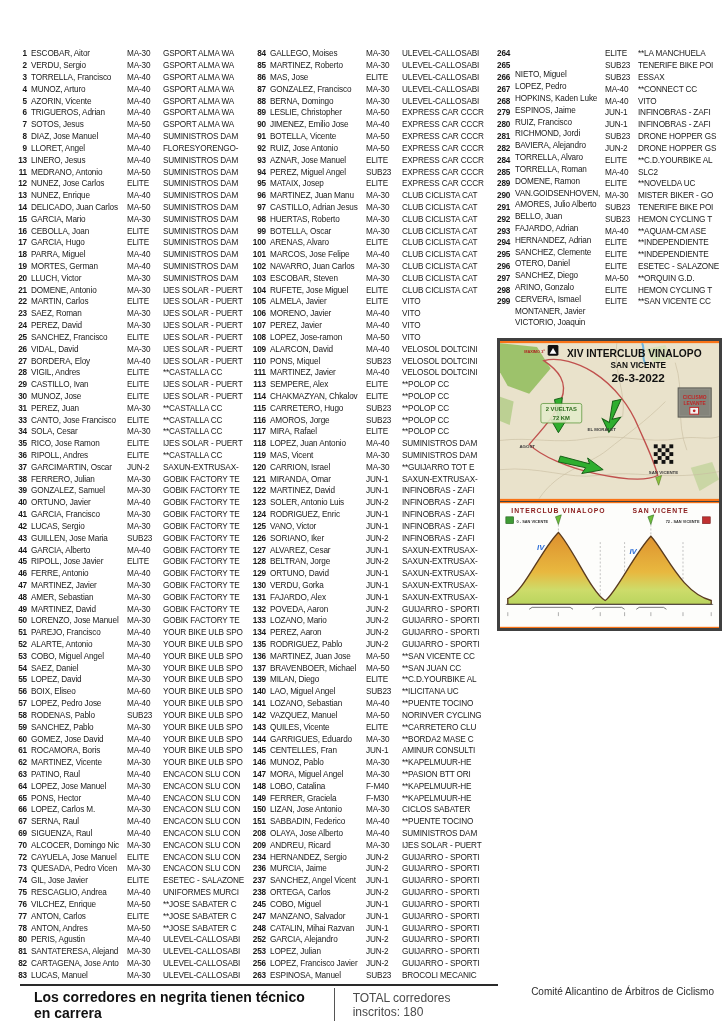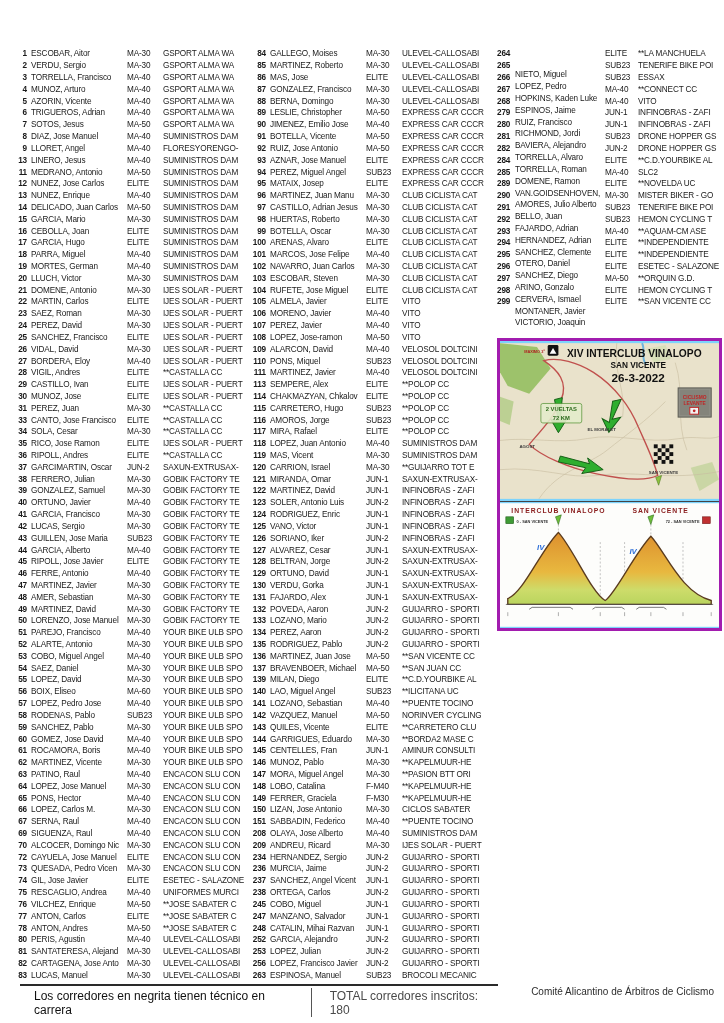--- a/index.html
+++ b/index.html
@@ -19,27 +19,27 @@
          letter-spacing:-0.15px; white-space:nowrap; }
   .row .num  { width:21px; text-align:right; font-weight:bold; padding-right:4px; flex:none; }
   .row .name { width:96px; overflow:hidden; flex:none; }
   .row .cat  { width:36px; overflow:hidden; flex:none; }
   .row .team { flex:1; overflow:hidden; }
   #col-right .row .num  { width:18px; padding-right:14px; }
   #col-right .row .name { width:90px;margin-top:42px; }
   #col-right .row .cat  { width:33px; }
 
   .map-panel { position:absolute; left:497px; top:338px; width:225px; height:293px;
-               border:3px solid #a21caf; background:#7dd3fc; }
+               border:3px solid #404040; background:#f97316; }
   .map-top { width:100%; height:160px; display:block; }
   .map-profile { width:100%; height:127px; display:block; border-top:1px solid #444; }
 
   .footer-bar { position:absolute; left:20px; top:984px; width:478px;
                 border-top:2px solid #2a2a2a; display:flex; align-items:center; }
-  .footer-note { font-size:12px; font-weight:normal; color:#111; padding:3px 10px 0 14px; }
+  .footer-note { font-size:14px; font-weight:bold; color:#111; padding:3px 10px 0 14px; }
   .footer-div { border-left:1.5px solid #555; align-self:stretch; margin-top:2px; }
   .footer-total { font-size:12px; color:#4a4a4a; padding:3px 0 0 18px; }
   .footer-committee { position:absolute; top:986px; right:10px; font-size:10px; color:#2d2d2d; }
 </style>
 </head>
 <body>
 
 <div class="page">
 
 

